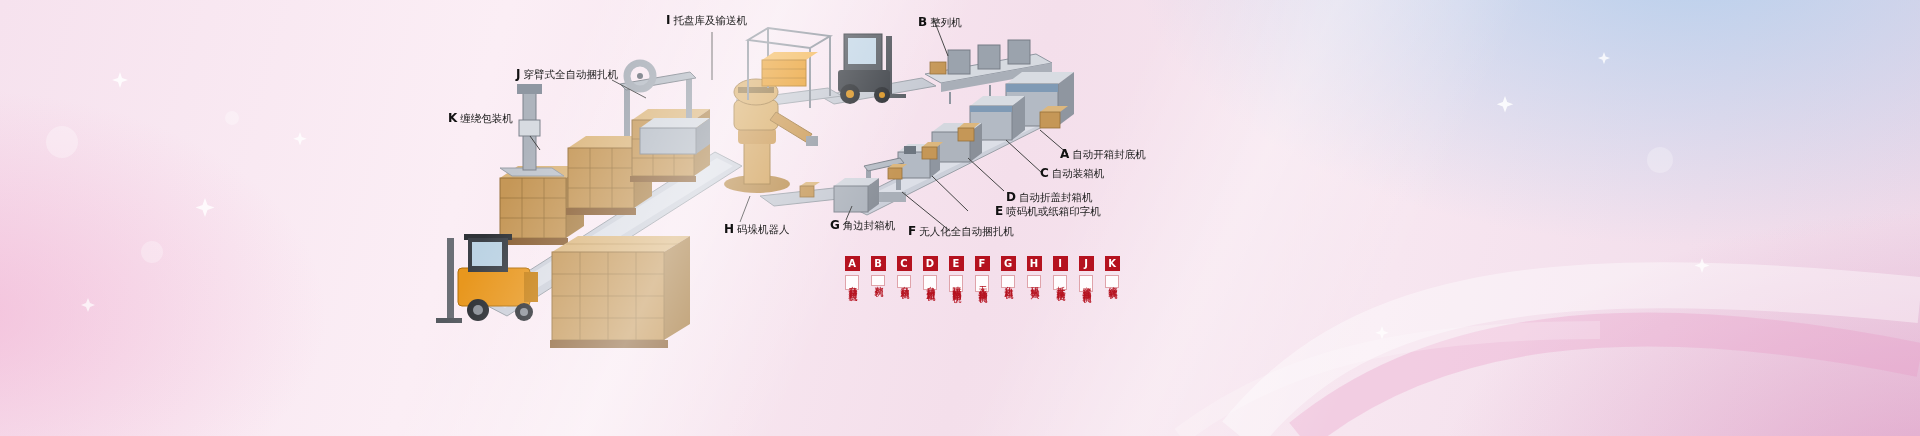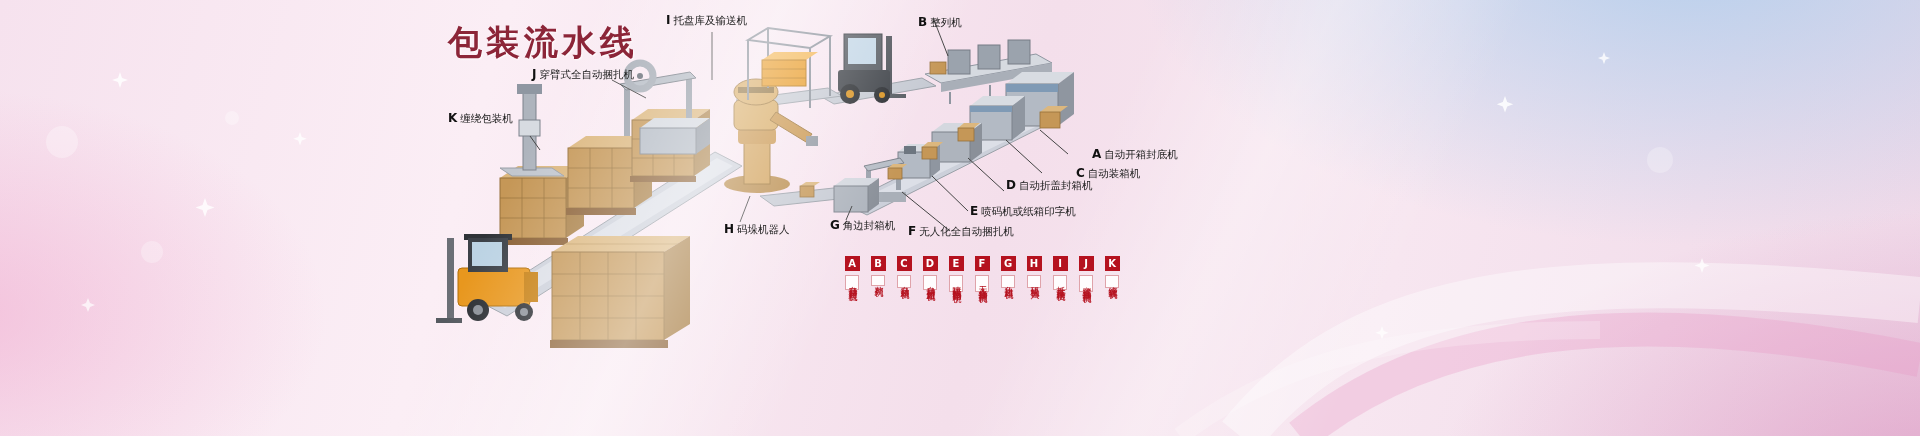--- a/index.html
+++ b/index.html
@@ -291,44 +291,43 @@
       <line x1="1068" y1="154" x2="1040" y2="130"></line>
       <line x1="1042" y1="173" x2="1006" y2="140"></line>
       <line x1="1004" y1="191" x2="968" y2="158"></line>
       <line x1="968" y1="211" x2="932" y2="176"></line>
       <line x1="950" y1="231" x2="902" y2="192"></line>
       <line x1="846" y1="220" x2="852" y2="206"></line>
       <line x1="740" y1="222" x2="750" y2="196"></line>
     </g>
   </svg>
 
-  <h1 class="title">包装流水线</h1>
 
   <div class="callout" style="left:666px;top:14px">
     <span class="co-letter">I</span><span class="co-text">托盘库及输送机</span>
   </div>
   <div class="callout" style="left:918px;top:16px">
     <span class="co-letter">B</span><span class="co-text">整列机</span>
   </div>
-  <div class="callout" style="left:532px;top:68px">
+  <div class="callout" style="left:516px;top:68px">
     <span class="co-letter">J</span><span class="co-text">穿臂式全自动捆扎机</span>
   </div>
   <div class="callout" style="left:448px;top:112px">
     <span class="co-letter">K</span><span class="co-text">缠绕包装机</span>
   </div>
-  <div class="callout" style="left:1092px;top:148px">
+  <div class="callout" style="left:1060px;top:148px">
     <span class="co-letter">A</span><span class="co-text">自动开箱封底机</span>
   </div>
-  <div class="callout" style="left:1076px;top:167px">
+  <div class="callout" style="left:1040px;top:167px">
     <span class="co-letter">C</span><span class="co-text">自动装箱机</span>
   </div>
-  <div class="callout" style="left:1006px;top:179px">
+  <div class="callout" style="left:1006px;top:191px">
     <span class="co-letter">D</span><span class="co-text">自动折盖封箱机</span>
   </div>
-  <div class="callout" style="left:970px;top:205px">
+  <div class="callout" style="left:995px;top:205px">
     <span class="co-letter">E</span><span class="co-text">喷码机或纸箱印字机</span>
   </div>
   <div class="callout" style="left:908px;top:225px">
     <span class="co-letter">F</span><span class="co-text">无人化全自动捆扎机</span>
   </div>
   <div class="callout" style="left:830px;top:219px">
     <span class="co-letter">G</span><span class="co-text">角边封箱机</span>
   </div>
   <div class="callout" style="left:724px;top:223px">
     <span class="co-letter">H</span><span class="co-text">码垛机器人</span>

